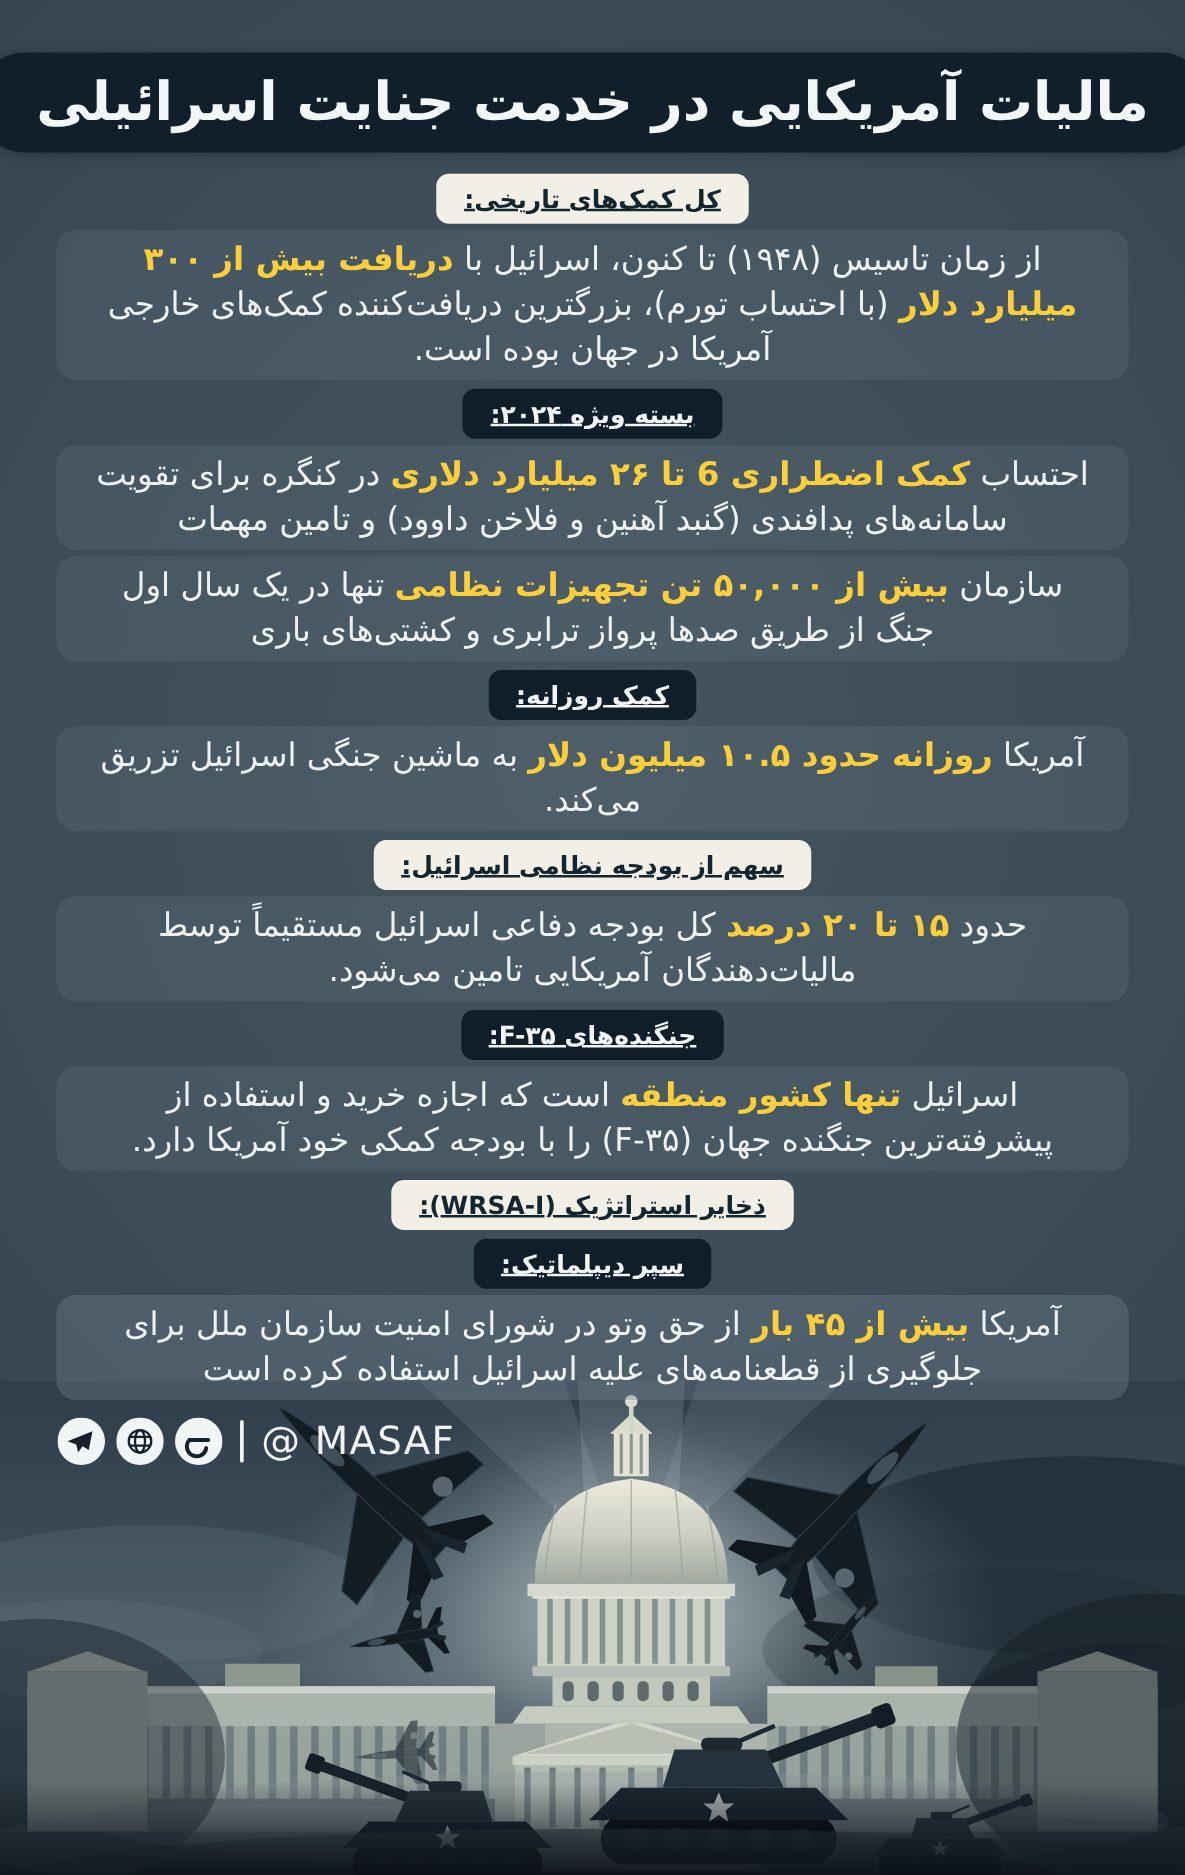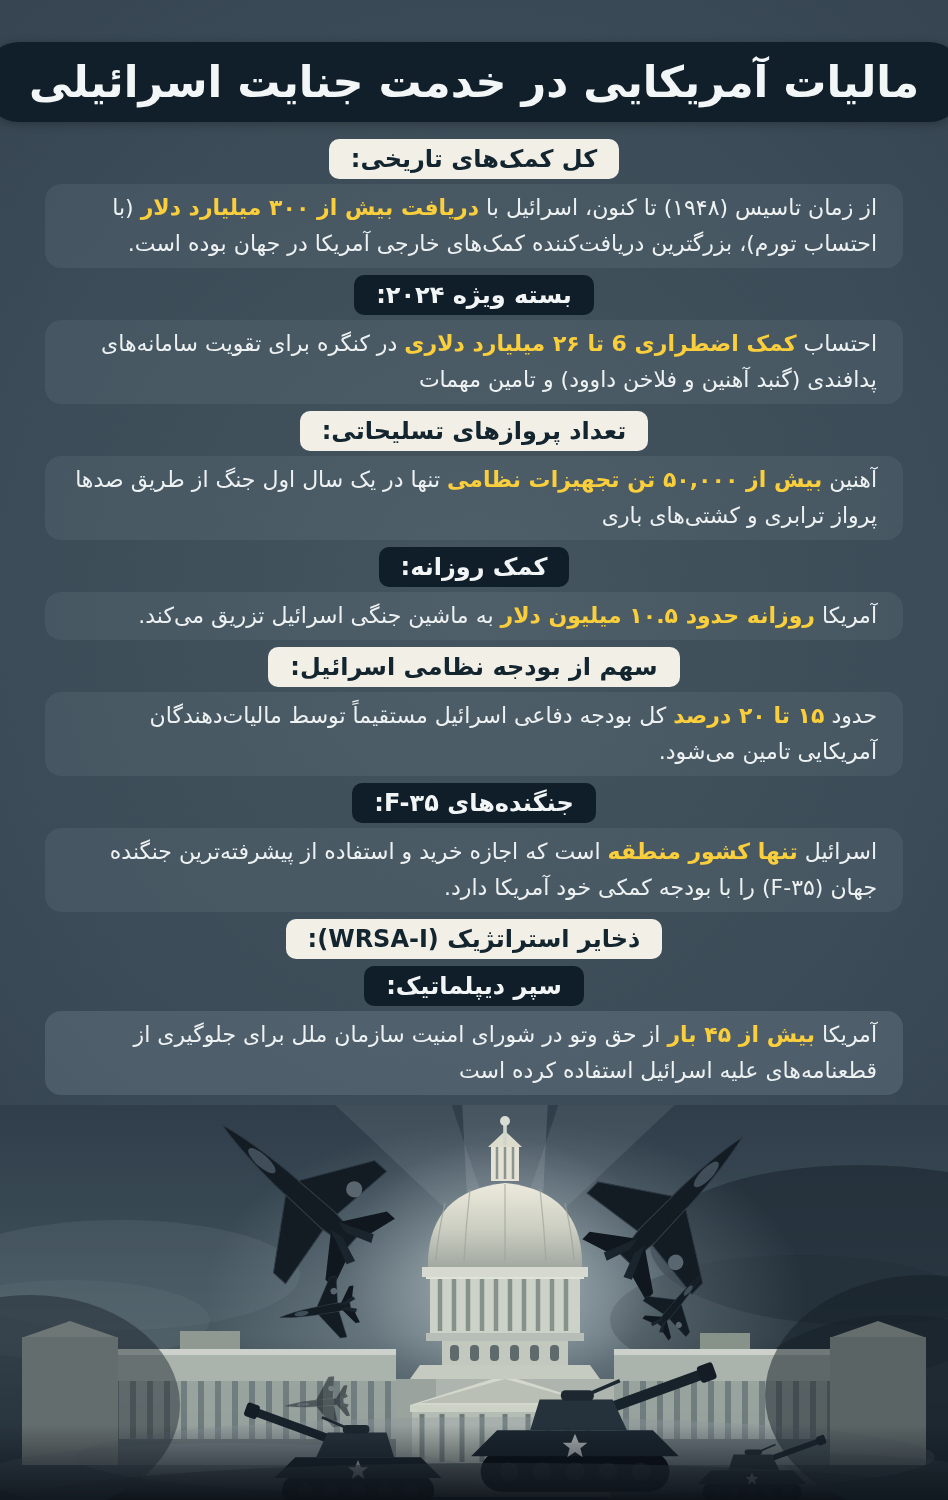--- a/index.html
+++ b/index.html
@@ -9,31 +9,31 @@
     background:radial-gradient(135% 95% at 50% 40%, #45555f 0%, #3b4b57 38%, #32414d 65%, #243240 100%);
   }
   .scene{position:absolute;left:0;bottom:0;width:948px;height:395px;display:block;}
   .content{position:absolute;inset:0;display:flex;flex-direction:column;align-items:center;z-index:2;}
   .title-pill{
     background:#111f2a;color:#f3f6f7;font-weight:bold;font-size:43px;line-height:1.35;
     padding:11px 44px;border-radius:34px;margin:42px 0 10px;white-space:nowrap;direction:rtl;
     box-shadow:0 2px 10px rgba(0,0,0,0.25);
   }
   .sec-header{
-    margin-top:7px;padding:6px 22px;border-radius:10px;font-weight:bold;font-size:24px;
-    line-height:28px;white-space:nowrap;direction:rtl;
+    margin-top:7px;padding:6px 22px;border-radius:10px;font-weight:bold;font-size:20px;
+    line-height:28px;white-space:nowrap;direction:rtl;text-decoration:underline;
   }
   .pill-light{background:#f2efe7;color:#13252f;}
   .pill-dark{background:#0f1e29;color:#f2f5f6;}
   .body-panel{
     margin-top:5px;width:858px;box-sizing:border-box;padding:6px 26px;border-radius:16px;
     background:rgba(164,184,196,0.10);
   }
   .body-panel.overlay{background:rgba(118,136,148,0.34);}
-  .body-text{margin:0;direction:rtl;font-size:22px;line-height:36px;color:#edf1f2;}
+  .body-text{margin:0;direction:rtl;text-align:center;font-size:26px;line-height:36px;color:#edf1f2;}
   .hl{color:#fbcf3b;font-weight:bold;}
   .footer{align-self:flex-start;display:flex;align-items:center;gap:9px;margin:14px 0 0 46px;}
   .icon-circle{width:38px;height:38px;display:block;}
   .sep{width:3px;height:34px;background:#eef2f3;border-radius:2px;margin:0 5px;}
   .handle{color:#f2f5f6;font-size:31px;letter-spacing:1px;font-weight:normal;}
 </style>
 </head>
 <body>
 
 <div class="page">
@@ -204,23 +204,22 @@
     <div class="sec-header pill-light">کل کمک‌های تاریخی:</div>
     <div class="body-panel">
       <p class="body-text"><span>از زمان تاسیس (۱۹۴۸) تا کنون، اسرائیل با </span><span class="hl">دریافت بیش از ۳۰۰ میلیارد دلار</span><span> (با احتساب تورم)، بزرگترین دریافت‌کننده کمک‌های خارجی آمریکا در جهان بوده است.</span></p>
     </div>
 
     <div class="sec-header pill-dark">بسته ویژه ۲۰۲۴:</div>
     <div class="body-panel">
       <p class="body-text"><span>احتساب </span><span class="hl">کمک اضطراری 6 تا ۲۶ میلیارد دلاری</span><span> در کنگره برای تقویت سامانه‌های پدافندی (گنبد آهنین و فلاخن داوود) و تامین مهمات</span></p>
     </div>
 
-    <div class="sec-header pill-light">تعداد پروازهای تسلیحاتی:</div>
-    <div class="body-panel">
-      <p class="body-text"><span>آهنین </span><span class="hl">بیش از ۵۰,۰۰۰ تن تجهیزات نظامی</span><span> تنها در یک سال اول جنگ از طریق صدها پرواز ترابری و کشتی‌های باری</span></p>
+    <div class="body-panel">
+      <p class="body-text"><span>سازمان </span><span class="hl">بیش از ۵۰,۰۰۰ تن تجهیزات نظامی</span><span> تنها در یک سال اول جنگ از طریق صدها پرواز ترابری و کشتی‌های باری</span></p>
     </div>
 
     <div class="sec-header pill-dark">کمک روزانه:</div>
     <div class="body-panel">
       <p class="body-text"><span>آمریکا </span><span class="hl">روزانه حدود ۱۰.۵ میلیون دلار</span><span> به ماشین جنگی اسرائیل تزریق می‌کند.</span></p>
     </div>
 
     <div class="sec-header pill-light">سهم از بودجه نظامی اسرائیل:</div>
     <div class="body-panel">
       <p class="body-text"><span>حدود </span><span class="hl">۱۵ تا ۲۰ درصد</span><span> کل بودجه دفاعی اسرائیل مستقیماً توسط مالیات‌دهندگان آمریکایی تامین می‌شود.</span></p>
@@ -231,15 +230,36 @@
       <p class="body-text"><span>اسرائیل </span><span class="hl">تنها کشور منطقه</span><span> است که اجازه خرید و استفاده از پیشرفته‌ترین جنگنده جهان (F-۳۵) را با بودجه کمکی خود آمریکا دارد.</span></p>
     </div>
 
     <div class="sec-header pill-light">ذخایر استراتژیک (WRSA-I):</div>
 
     <div class="sec-header pill-dark">سپر دیپلماتیک:</div>
     <div class="body-panel overlay">
       <p class="body-text"><span>آمریکا </span><span class="hl">بیش از ۴۵ بار</span><span> از حق وتو در شورای امنیت سازمان ملل برای جلوگیری از قطعنامه‌های علیه اسرائیل استفاده کرده است</span></p>
     </div>
 
+    <div class="footer">
+      <svg class="icon-circle" viewBox="0 0 38 38">
+        <circle cx="19" cy="19" r="19" fill="#f2f5f6"></circle>
+        <path d="M28,11 L8,19 L15,21.5 L16.5,28 L20,23 L25,26 Z" fill="#16212c"></path>
+      </svg>
+      <svg class="icon-circle" viewBox="0 0 38 38">
+        <circle cx="19" cy="19" r="19" fill="#f2f5f6"></circle>
+        <g stroke="#16212c" stroke-width="1.8" fill="none">
+          <circle cx="19" cy="19" r="9"></circle>
+          <ellipse cx="19" cy="19" rx="4" ry="9"></ellipse>
+          <line x1="10.5" y1="15.5" x2="27.5" y2="15.5"></line>
+          <line x1="10.5" y1="22.5" x2="27.5" y2="22.5"></line>
+        </g>
+      </svg>
+      <svg class="icon-circle" viewBox="0 0 38 38">
+        <circle cx="19" cy="19" r="19" fill="#f2f5f6"></circle>
+        <path d="M26.5,18 L11.5,18 A7.8,7.8 0 1 0 25,24.5" stroke="#16212c" stroke-width="3.2" fill="none" stroke-linecap="round"></path>
+      </svg>
+      <div class="sep"></div>
+      <div class="handle">@ MASAF</div>
+    </div>
 
   </div>
 </div>
 
 </body></html>

